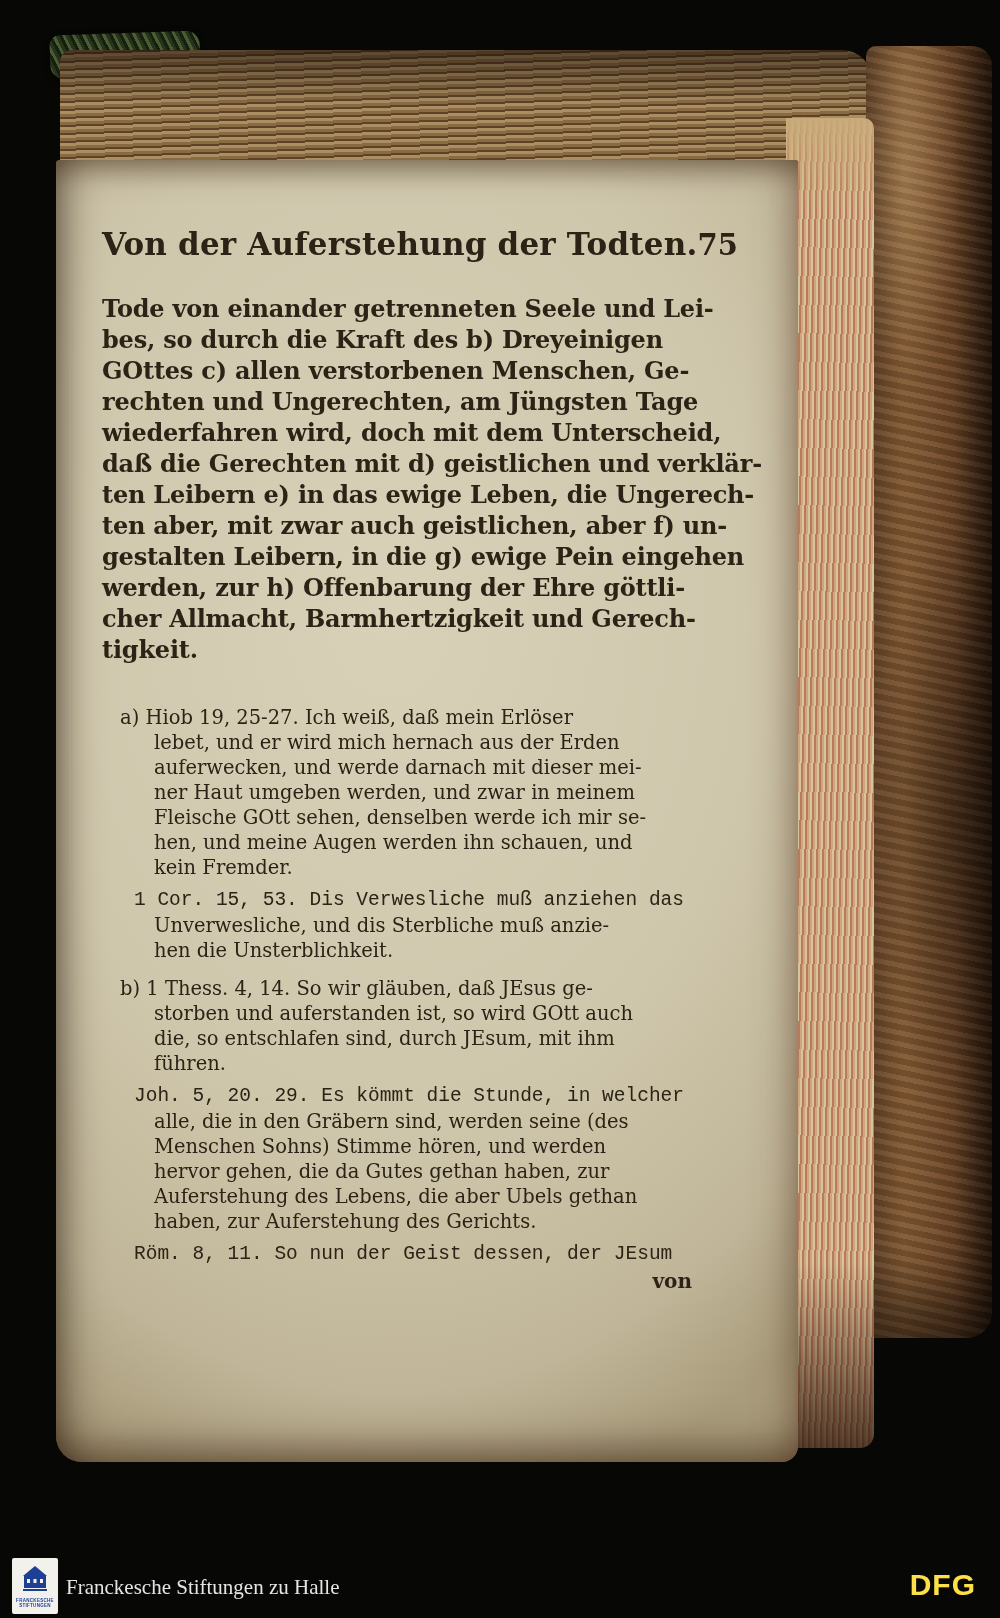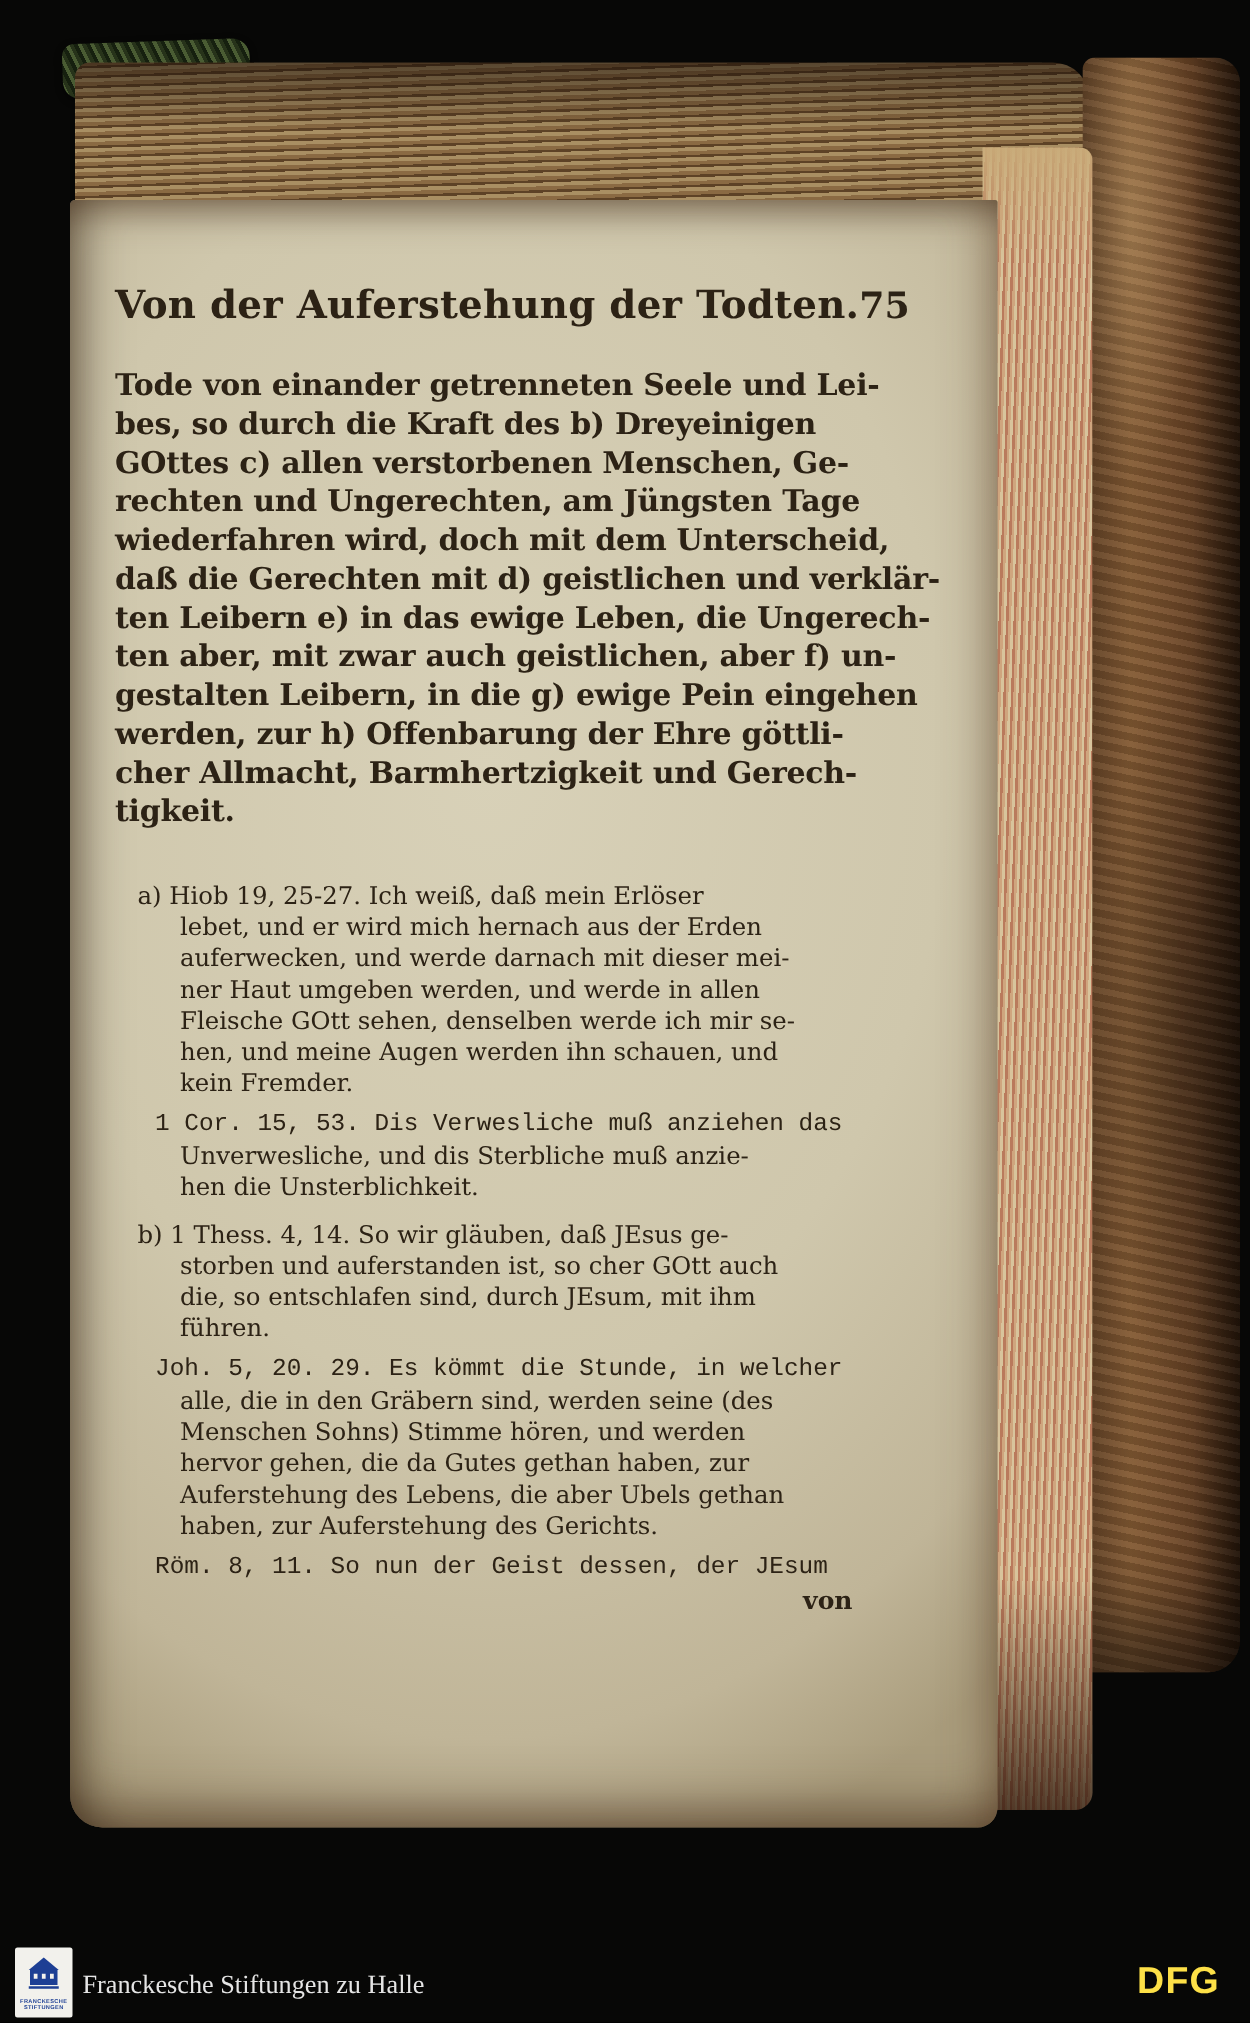--- a/index.html
+++ b/index.html
@@ -54,21 +54,21 @@
   .page {
     position:absolute; left:56px; top:160px; width:742px; height:1302px;
     background: radial-gradient(90% 70% at 45% 35%, #d8d1b8 0%, #cfc7ac 55%, #c0b598 85%, #a99c7c 100%);
     border-radius:4px 2px 16px 26px;
     box-shadow:
       inset 0 26px 30px -18px rgba(70,45,25,.55),
       inset 26px 0 40px -20px rgba(40,25,12,.6),
       inset -26px 0 40px -20px rgba(90,60,35,.45),
       inset 0 -36px 44px -24px rgba(70,45,25,.6);
   }
-  .page-inner { position:relative; padding:64px 0 0 36px; width:680px; color:#2c2215; }
+  .page-inner { position:relative; padding:64px 0 0 46px; width:680px; color:#2c2215; }
 
   .header-row { display:flex; justify-content:space-between; align-items:baseline; width:612px; line-height:40px; }
   .title   { font-size:31px; font-weight:bold; letter-spacing:.2px; white-space:nowrap; }
   .pagenum { font-size:29px; font-weight:bold; }
 
   .body-text { margin-top:28px; }
   .body-text .text-line {
     font-size:24px; line-height:31px; font-weight:600;
     letter-spacing:-.2px; white-space:nowrap;
   }
@@ -135,33 +135,33 @@
           <div class="text-line">werden, zur h) Offenbarung der Ehre göttli-</div>
           <div class="text-line">cher Allmacht, Barmhertzigkeit und Gerech-</div>
           <div class="text-line">tigkeit.</div>
         </div>
 
       <div class="footnotes">
           <div class="footnote">
             <div class="text-line">a) Hiob 19, 25-27.   Ich weiß, daß mein Erlöser</div>
             <div class="text-line">lebet, und er wird mich hernach aus der Erden</div>
             <div class="text-line">auferwecken, und werde darnach mit dieser mei-</div>
-            <div class="text-line">ner Haut umgeben werden, und werde in allen</div>
+            <div class="text-line">ner Haut umgeben werden, und zwar in meinem</div>
             <div class="text-line">Fleische GOtt sehen, denselben werde ich mir se-</div>
             <div class="text-line">hen, und meine Augen werden ihn schauen, und</div>
             <div class="text-line">kein Fremder.</div>
           </div>
           <div class="footnote indent">
             <div class="text-line">1 Cor. 15, 53.   Dis Verwesliche muß anziehen das</div>
             <div class="text-line">Unverwesliche, und dis Sterbliche muß anzie-</div>
             <div class="text-line">hen die Unsterblichkeit.</div>
           </div>
           <div class="footnote gap">
             <div class="text-line">b) 1 Thess. 4, 14.   So wir gläuben, daß JEsus ge-</div>
-            <div class="text-line">storben und auferstanden ist, so cher GOtt auch</div>
+            <div class="text-line">storben und auferstanden ist, so wird GOtt auch</div>
             <div class="text-line">die, so entschlafen sind, durch JEsum, mit ihm</div>
             <div class="text-line">führen.</div>
           </div>
           <div class="footnote indent">
             <div class="text-line">Joh. 5, 20. 29.   Es kömmt die Stunde, in welcher</div>
             <div class="text-line">alle, die in den Gräbern sind, werden seine (des</div>
             <div class="text-line">Menschen Sohns) Stimme hören, und werden</div>
             <div class="text-line">hervor gehen, die da Gutes gethan haben, zur</div>
             <div class="text-line">Auferstehung des Lebens, die aber Ubels gethan</div>
             <div class="text-line">haben, zur Auferstehung des Gerichts.</div>

